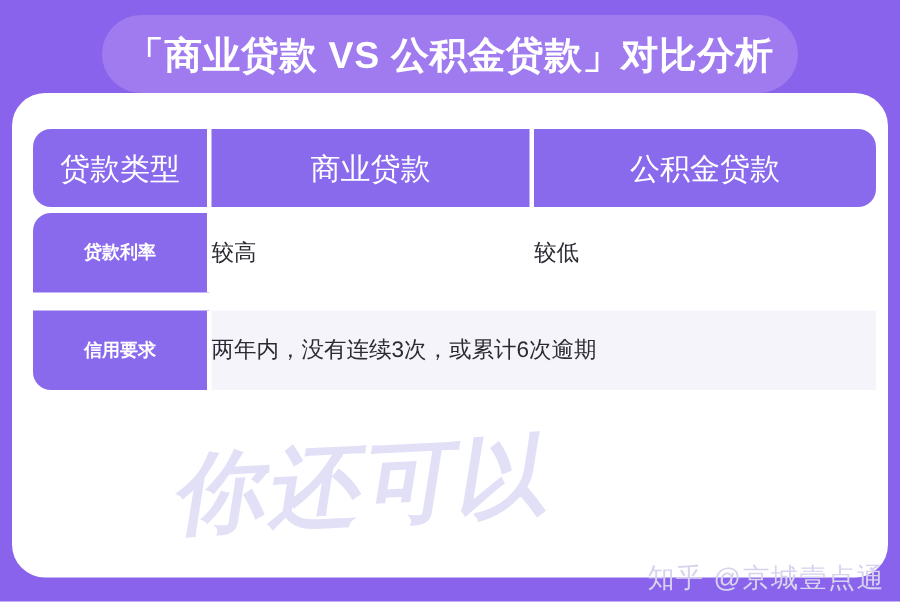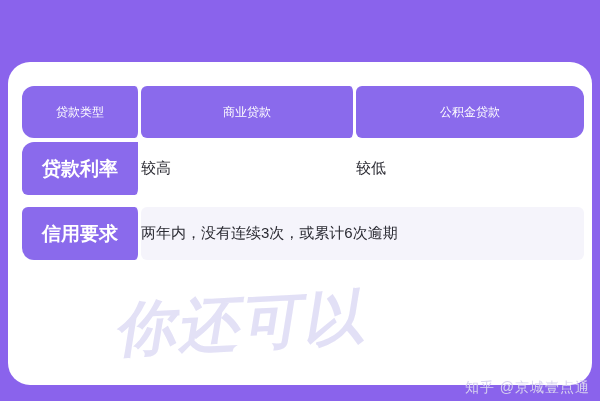--- a/index.html
+++ b/index.html
@@ -35,52 +35,52 @@
     color:#ffffff;font-size:25px;font-weight:bold;letter-spacing:.5px;
     z-index:5;
   }
 
   
   .table{
     position:absolute;left:14px;top:24px;width:556px;
     border-collapse:separate;border-spacing:0;
     table-layout:fixed;
   }
-  .table td,.table th{padding:0;margin:0;border-radius:6px;}
+  .table td,.table th{padding:0;margin:0;}
 
   .hrow th{
     height:52px;background:#8a6aec;color:#ffffff;
-    font-size:12px;font-weight:normal;text-align:center;
+    font-size:20px;font-weight:normal;text-align:center;
     vertical-align:middle;
   }
   .hrow th.c0{width:116px;border-top-left-radius:12px;border-bottom-left-radius:12px;}
   .hrow th.c1{width:212px;}
   .hrow th.c2{width:228px;border-top-right-radius:12px;border-bottom-right-radius:12px;margin-left:8px;}
   .hrow th.c1{border-right:3px solid #ffffff;}
   .hrow th.c0{border-right:3px solid #ffffff;}
 
   .gap td{height:4px;background:transparent;}
 
   .drow td{height:53px;vertical-align:middle;}
   .drow td.label{
-    background:#8a6aec;color:#ffffff;font-size:19px;font-weight:bold;
+    background:#8a6aec;color:#ffffff;font-size:12px;font-weight:bold;
     text-align:center;border-right:3px solid #ffffff;
   }
   .drow td.val{
     color:#2b2b33;font-size:15px;background:transparent;
   }
   .drow.alt td.val{background:#f5f4fb;}
 
   .drow.first td.label{border-top-left-radius:12px;border-top-right-radius:0;}
   .drow.last  td.label{border-bottom-left-radius:12px;}
 
   
   .credit{
     position:absolute;right:10px;bottom:4px;
-    color:#d7d2ee;font-size:14px;letter-spacing:1px;
+    color:#d7d2ee;font-size:18px;letter-spacing:1px;
     z-index:6;
   }
 </style>
 </head>
 <body>
 
 <div id="stage">
 
   <div class="card">
 
@@ -120,15 +120,16 @@
         </tr>
 
         <tr class="drow alt last">
           <td class="label">信用要求</td>
           <td class="val" colspan="2">两年内，没有连续3次，或累计6次逾期</td>
         </tr>
       </tbody>
     </table>
   </div>
 
+  <div class="title-pill">「商业贷款 VS 公积金贷款」对比分析</div>
 
   <div class="credit">知乎 @京城壹点通</div>
 </div>
 
 </body></html>

